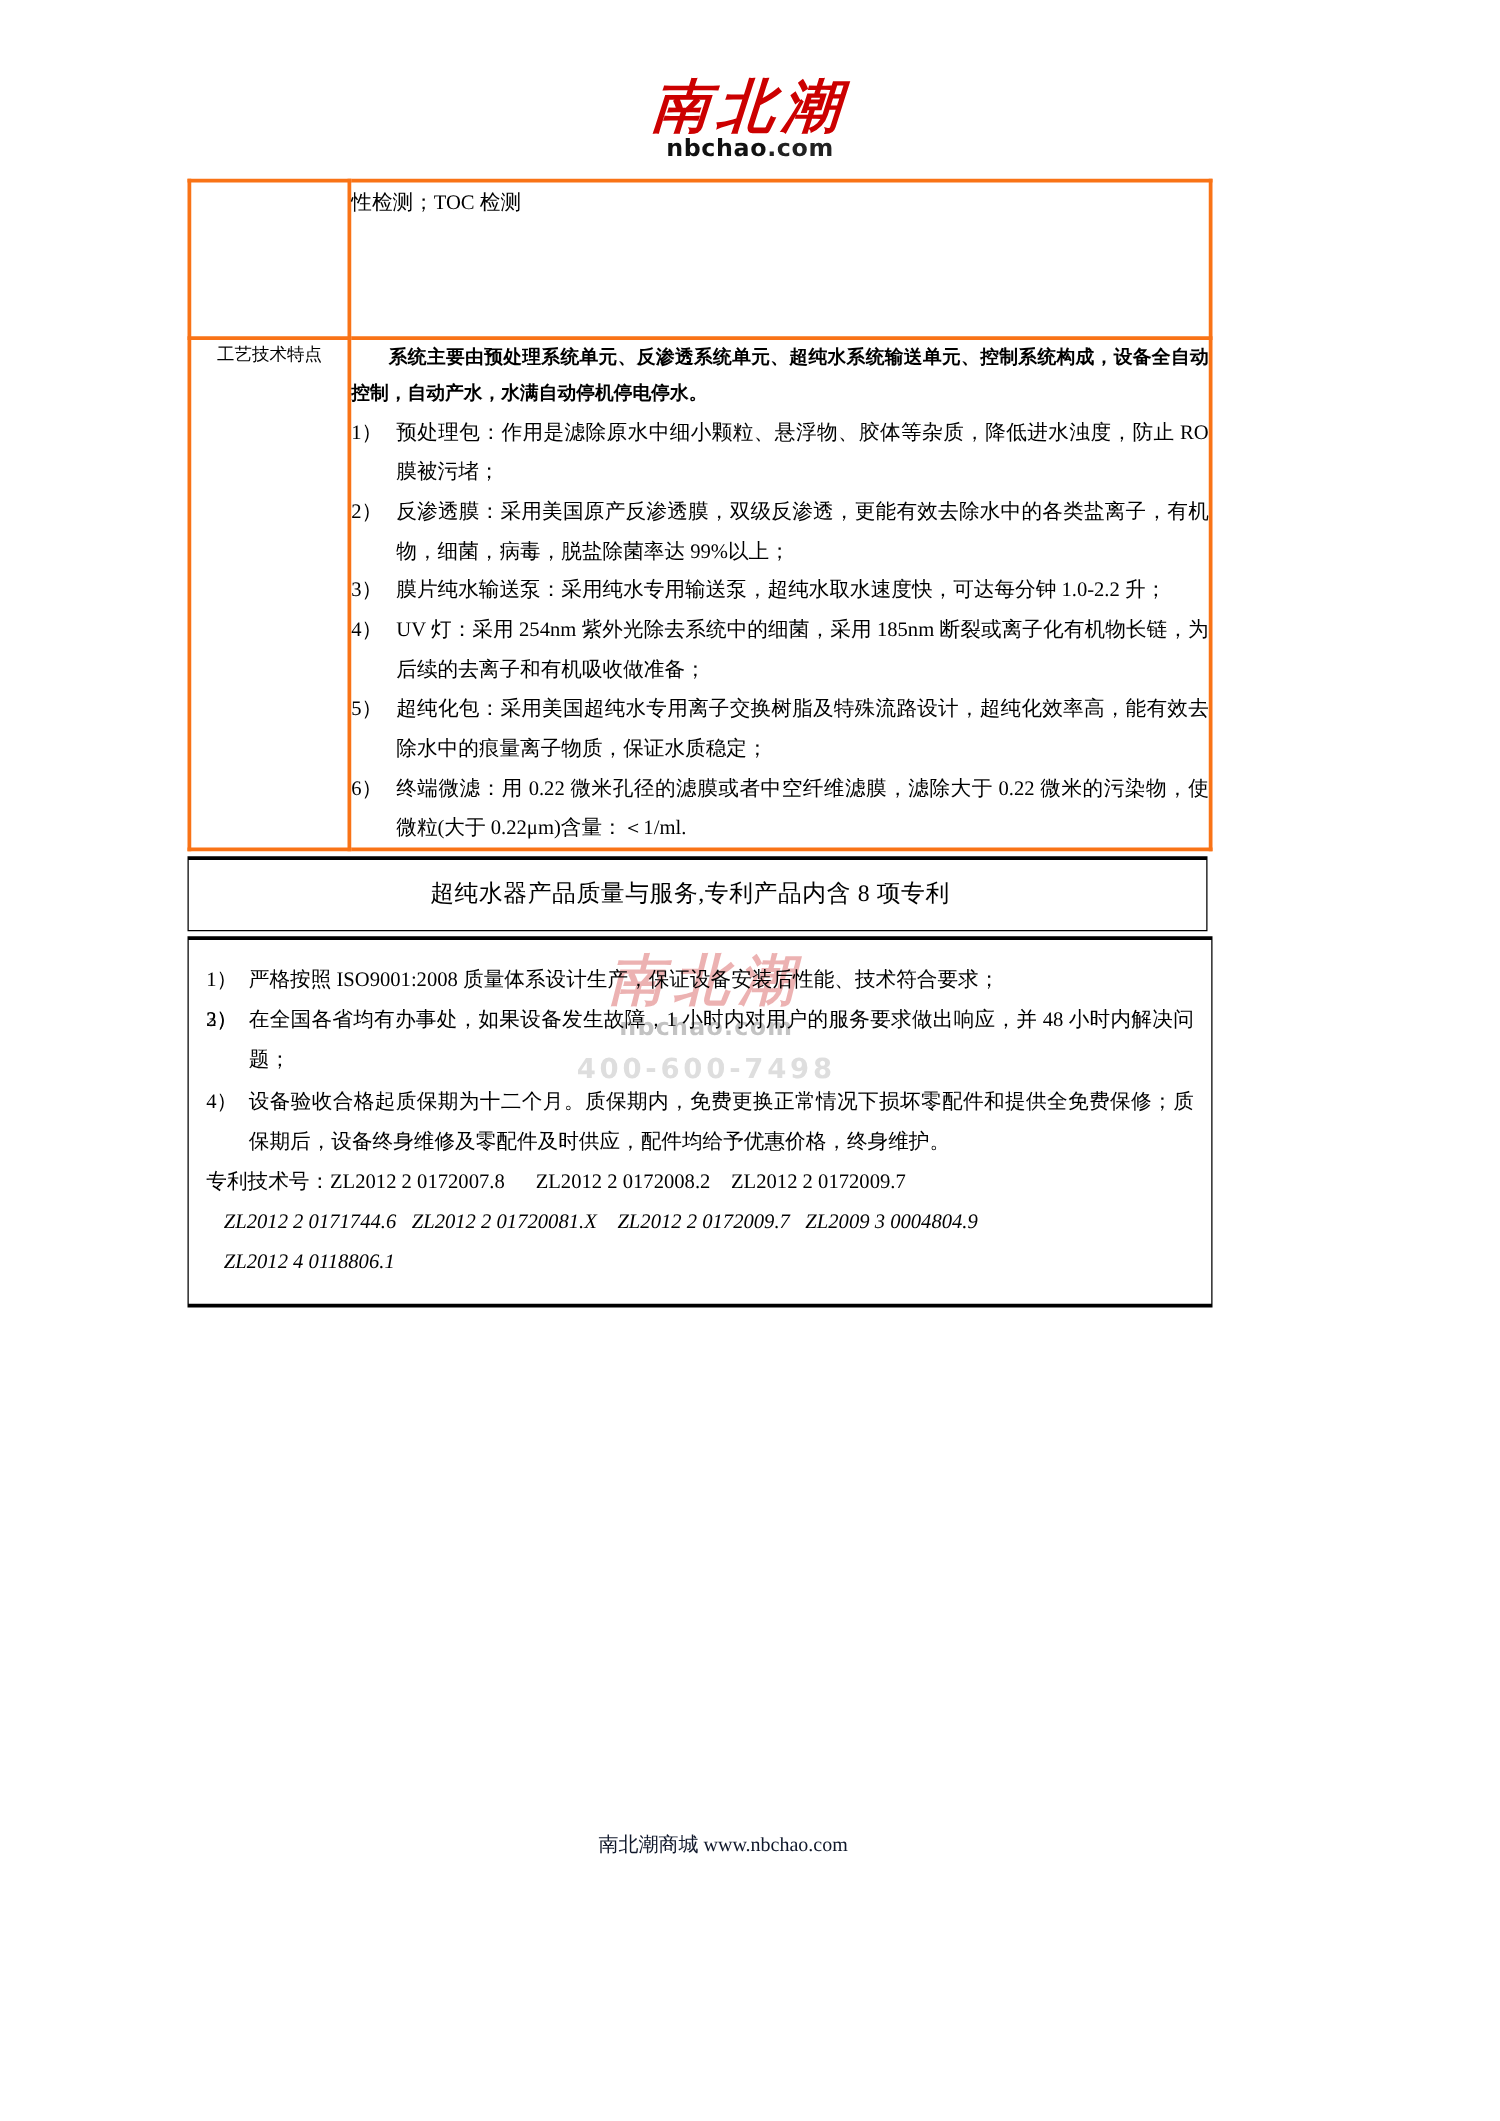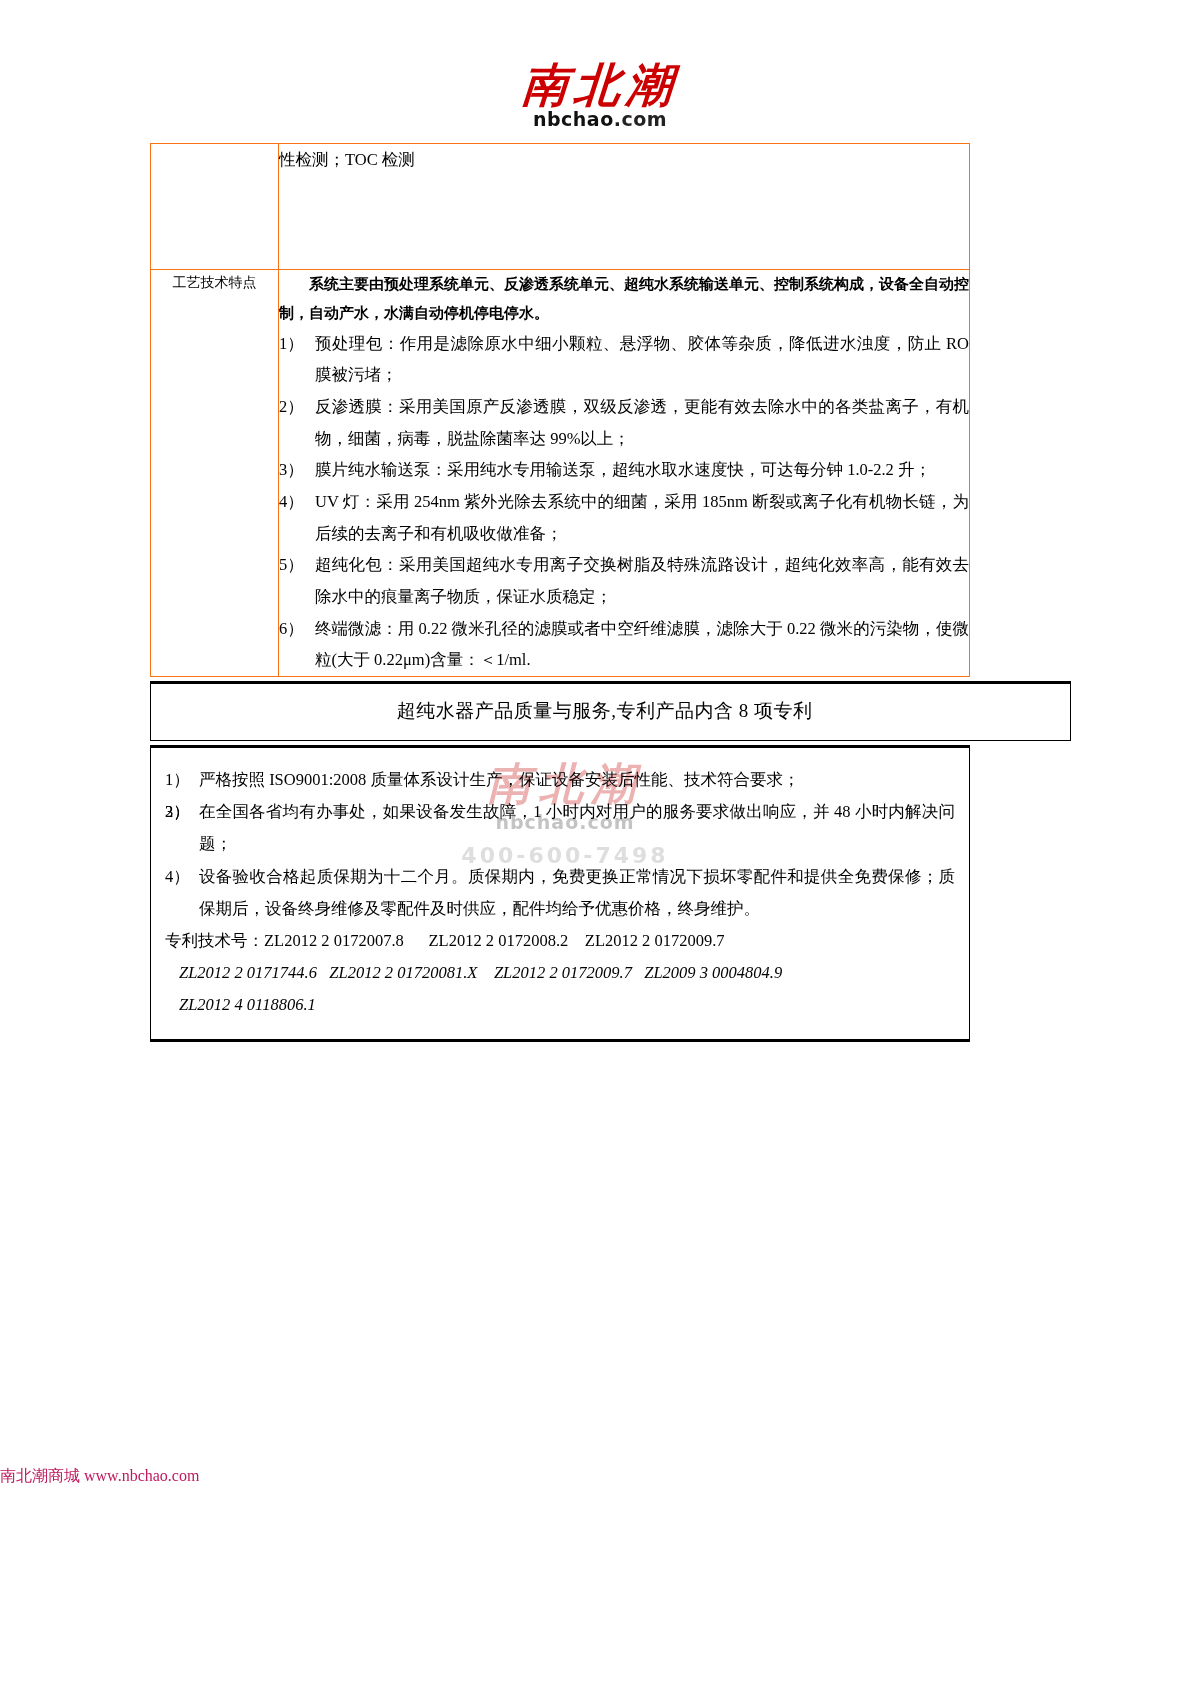--- a/index.html
+++ b/index.html
@@ -99,21 +99,21 @@
     top: 143px;
     width: 820px;
     z-index: 2;
   }
   table.main {
     width: 820px;
     border-collapse: collapse;
     table-layout: fixed;
   }
   table.main td {
-    border: 1px solid #f97316;
+    border: 3px solid #f97316;
     vertical-align: top;
     padding: 0;
   }
   .col-label { width: 128px; }
 
   .cell-pad {
     padding: 8px 12px 10px 12px;
     font-size: 16.5px;
     line-height: 1.9;
   }
@@ -149,21 +149,21 @@
     text-indent: 2em;
     font-size: 15px;
     line-height: 1.92;
     margin: 0 0 0 0;
     text-align: justify;
     font-weight: bold;
   }
 
   
   .section-band {
-    width: 921px;
+    width: 816px;
     border: 1px solid #000;
     border-top: 3px solid #000;
     box-sizing: border-box;
     margin-top: 4px;
     padding: 14px 12px 16px 0;
     text-align: center;
     position: relative;
     background: transparent;
   }
   .section-band .band-title {
@@ -205,23 +205,23 @@
     white-space: pre;
   }
   .patent-line.indent { padding-left: 14px; font-style: italic; }
 
   
   .footer {
     position: absolute;
     left: 0;
     top: 1466px;
     width: 1157px;
-    text-align: left;
+    text-align: center;
     font-size: 16px;
-    color: #be185d;
+    color: #0f172a;
   }
 </style>
 </head>
 <body>
 
 <div class="logo-wrap">
   <span class="logo-cn">南北潮</span>
   <span class="logo-en"><span>nbchao</span><span class="dot-com">.com</span></span>
 </div>
 

